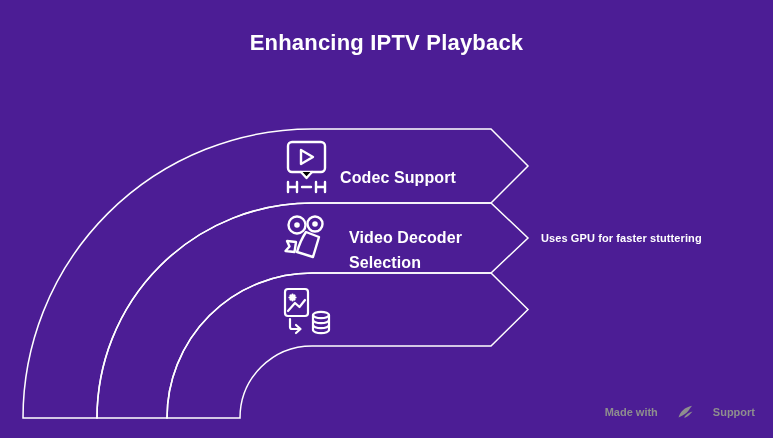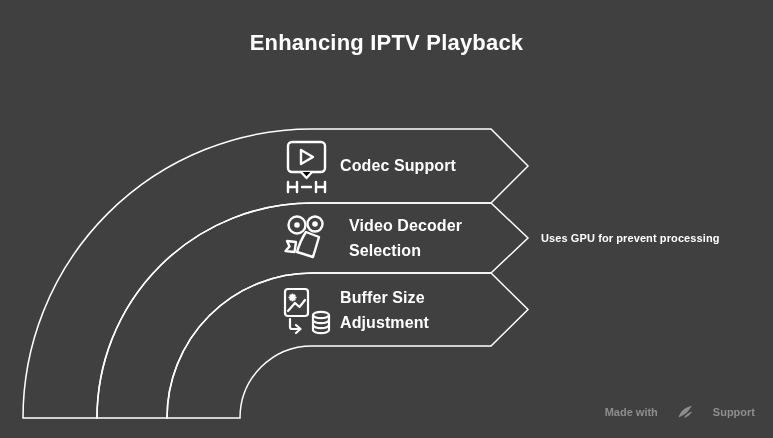--- a/index.html
+++ b/index.html
@@ -1,33 +1,33 @@
 <!DOCTYPE html>
 <html><head>
 <meta charset="utf-8">
 <style>
   html,body{margin:0;padding:0;background:#000;}
   .canvas{
     position:relative;
     width:773px;height:438px;
-    background:#404040;
+    background:#4c1d95;
     overflow:hidden;
     font-family:"Liberation Sans", sans-serif;
   }
   .title{
     position:absolute;top:30px;left:0;width:100%;
     text-align:center;
     color:#fff;font-size:22px;font-weight:bold;letter-spacing:.2px;
     margin:0;
   }
   svg.arcs{position:absolute;left:0;top:0;}
   .step-icon{position:absolute;}
   .step-label{
     position:absolute;color:#fff;font-size:16px;font-weight:bold;
-    line-height:25px;letter-spacing:.1px;
+    line-height:25px;letter-spacing:.1px;margin-top:12px;
   }
   .step-desc{
     position:absolute;color:#fff;font-size:11px;font-weight:bold;
     line-height:16px;letter-spacing:.1px;
   }
   .footer{
     position:absolute;right:18px;bottom:20px;
     display:flex;align-items:center;gap:20px;
     color:#8e8e8e;font-size:11px;font-weight:bold;
   }
@@ -64,36 +64,35 @@
     <g fill="none" stroke="#ffffff" stroke-width="2.4" stroke-linejoin="round" stroke-linecap="round">
       <circle cx="14" cy="12" r="8.5"></circle>
       <circle cx="32" cy="11" r="7.5"></circle>
       <circle cx="14" cy="12" r="1.6" fill="#ffffff"></circle>
       <circle cx="32" cy="11" r="1.6" fill="#ffffff"></circle>
       <path d="M 23 19 L 36 24 L 30 44 L 14 39 C 16 32 19 25 23 19 Z"></path>
       <path d="M 4 28 L 13 29 L 11.5 39 L 2.5 38 L 6.5 33.5 Z"></path>
     </g>
   </svg>
   <div class="step-label" style="left:349px;top:213px;width:155px">Video Decoder Selection</div>
-  <div class="step-desc" style="left:541px;top:230px;width:225px">Uses GPU for prevent processing</div>
+  <div class="step-desc" style="left:541px;top:230px;width:225px">Uses GPU for faster stuttering</div>
 
   <svg class="step-icon" style="left:283px;top:287px" width="52" height="50" viewBox="0 0 52 50">
     <g fill="none" stroke="#ffffff" stroke-width="2.2" stroke-linejoin="round" stroke-linecap="round">
       <rect x="2" y="2" width="23" height="27" rx="3"></rect>
       <path d="M 9.5 7.5 V 13.5 M 6.5 10.5 H 12.5 M 7.5 8.5 L 11.5 12.5 M 11.5 8.5 L 7.5 12.5"></path>
       <path d="M 5 24 L 12 16 L 16.5 20 L 22 13"></path>
       <path d="M 7 32 L 7 40 Q 7 42 9 42 L 17 42 M 13 38 L 17.5 42 L 13 46"></path>
       <ellipse cx="38" cy="28" rx="8" ry="3.2"></ellipse>
       <path d="M 30 28 V 43 M 46 28 V 43"></path>
       <path d="M 30 43 A 8 3.2 0 0 0 46 43"></path>
       <path d="M 30 33 A 8 3.2 0 0 0 46 33"></path>
       <path d="M 30 38 A 8 3.2 0 0 0 46 38"></path>
     </g>
   </svg>
-  <div class="step-label" style="left:340px;top:285px;width:135px">Buffer Size Adjustment</div>
 
   <div class="footer">
     <span>Made with</span>
     <svg width="15" height="13" viewBox="0 0 15 13">
       <path d="M0.5 12.5 C2.5 6.5 6.5 2.5 14 0.8 C11 4.5 9.5 8.5 4.5 10.5 Z" fill="#8e8e8e"></path>
       <path d="M6 12.5 C8 9.5 10.5 7.5 14.5 6.5 C12 9.5 10 11.5 7.5 12.5 Z" fill="#8e8e8e"></path>
     </svg>
     <span>Support</span>
   </div>
 

